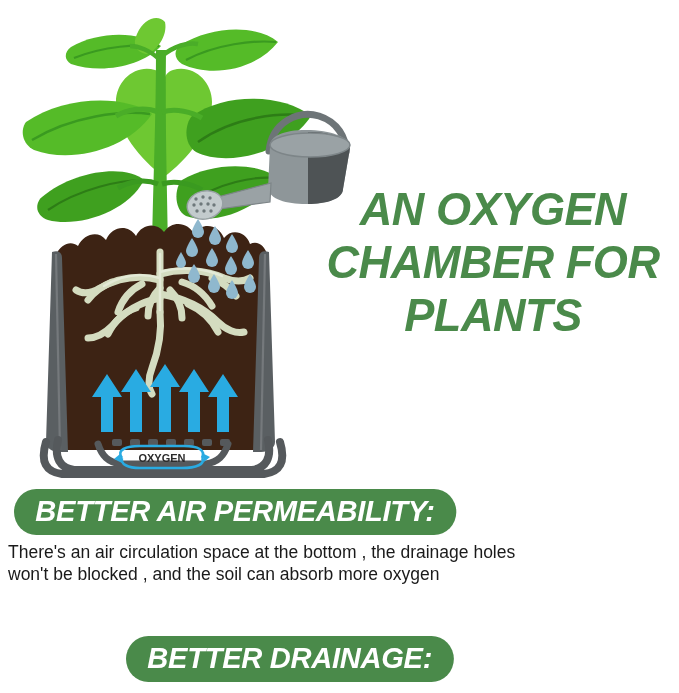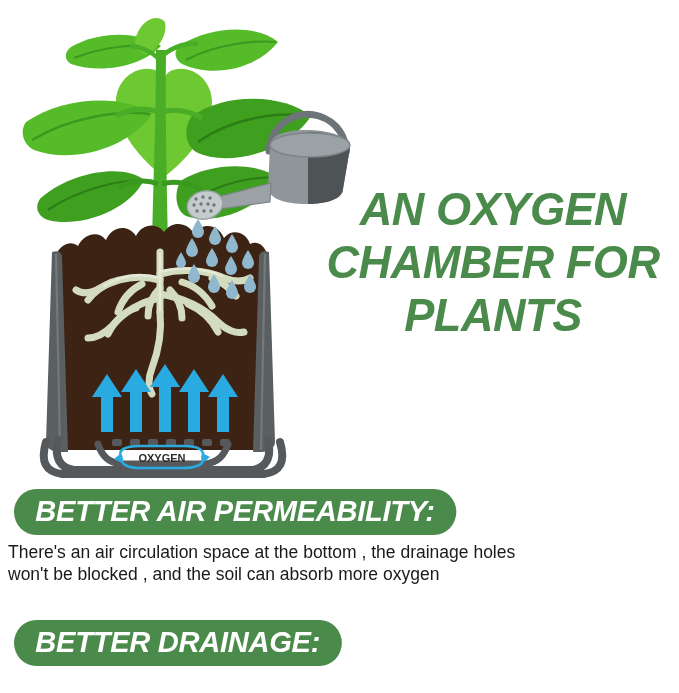--- a/index.html
+++ b/index.html
@@ -23,21 +23,21 @@
     letter-spacing:-0.5px;
     color:#4a8a4a;
     font-family:"Liberation Sans","DejaVu Sans",sans-serif;
     transform:scaleX(0.96);transform-origin:center;
   }
   .headline .hl-line{display:block;white-space:nowrap;}
 
   
   .feature{position:absolute;left:0;width:575px;}
   .f1{top:489px;}
-  .f2{top:620px;}
+  .f2{top:636px;text-align:center;}
 
   .pill{
     display:inline-block;
     background:#4a8a4a;
     color:#ffffff;
     border-radius:26px;
     padding:5px 22px 7px 22px;
     margin-left:14px;
     font-style:italic;font-weight:bold;
     font-size:30px;line-height:34px;

